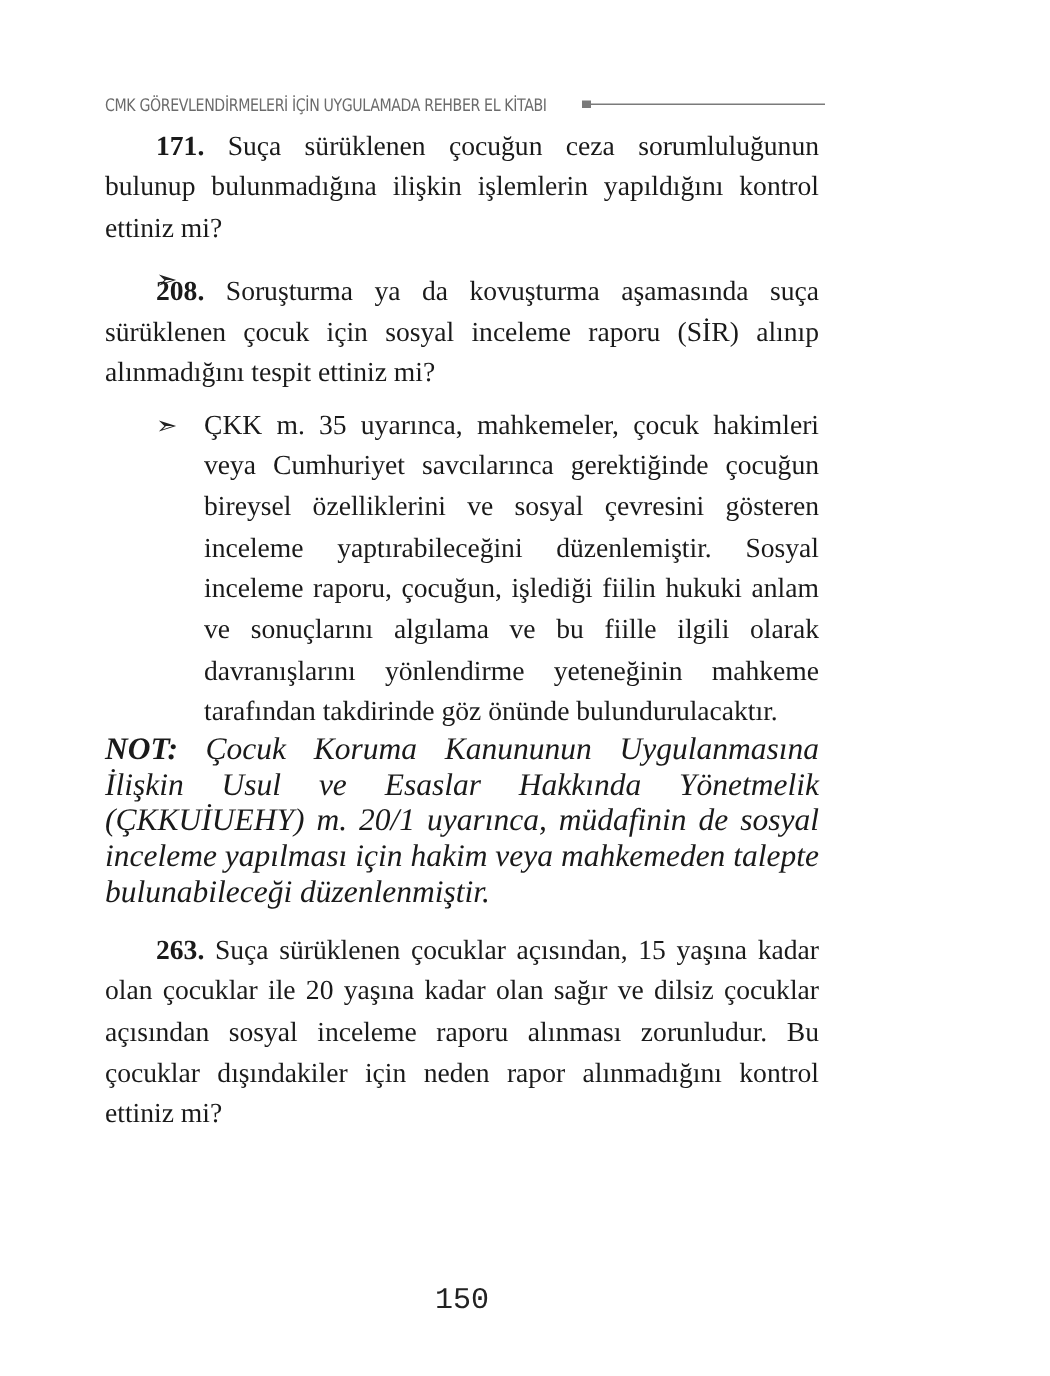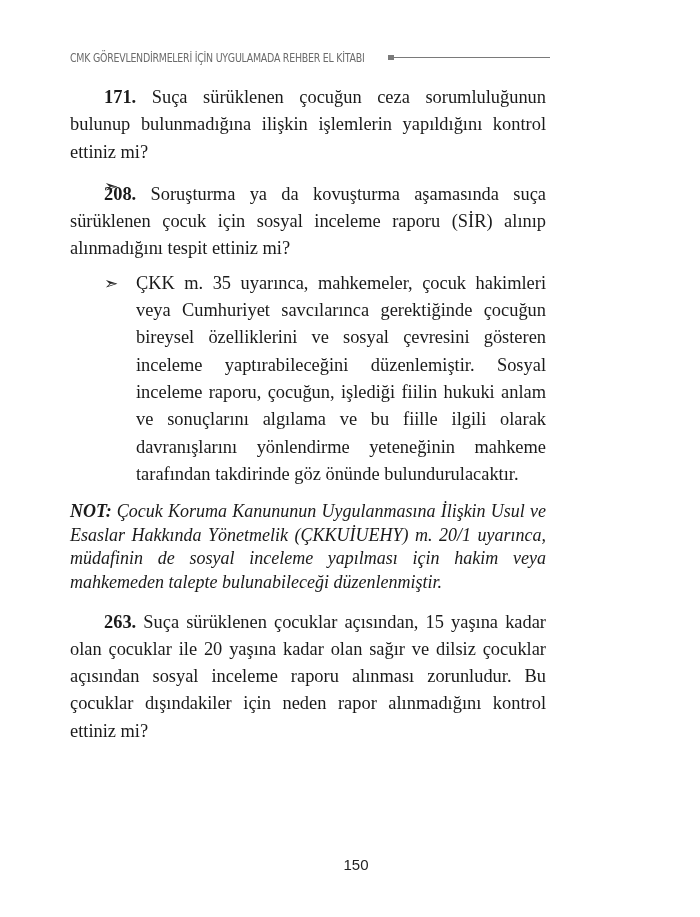--- a/index.html
+++ b/index.html
@@ -1,44 +1,44 @@
 <!DOCTYPE html>
 <html><head>
 <meta charset="utf-8">
 <style>
   html, body { margin: 0; padding: 0; background: #ffffff; }
   body { width: 700px; height: 917px; position: relative; overflow: hidden; }
   .header {
-    position: absolute; left: 70px; top: 50px; width: 480px; height: 16px;
+    position: absolute; left: 70px; top: 62px; width: 480px; height: 16px;
     display: flex; align-items: center;
   }
   .header-title {
     font-family: "DejaVu Sans", sans-serif; font-size: 11.5px; color: #6b6b6b;
     letter-spacing: -0.3px; white-space: nowrap; transform: scaleX(0.82); transform-origin: left center;
     display: inline-block; font-weight: normal;
   }
   .header-rule { position: absolute; left: 318px; right: 0; top: 7px; height: 1px; background: #7a7a7a; }
   .header-square { position: absolute; left: 318px; top: 5px; width: 6px; height: 5px; background: #7a7a7a; }
   .content {
     position: absolute; left: 70px; top: 84px; width: 476px;
     font-family: "Liberation Serif", serif; font-size: 18.4px; line-height: 27.3px; color: #1a1a1a;
   }
   p { margin: 0; text-align: justify; }
   .question { text-indent: 34px; }
   .question .num { font-weight: bold; }
   .bullet { position: relative; padding-left: 66px; margin-top: 7px; }
   .arrow { position: absolute; left: 34px; top: 0; font-size: 17px; color: #222; }
   .gap { height: 8px; }
   .note {
-    font-style: italic; font-size: 18px; line-height: 23.6px; margin-top: 12px; text-align: justify;
+    font-style: italic; font-size: 21px; line-height: 23.6px; text-align: justify;
   }
   .note .label { font-weight: bold; }
   .page-number {
     position: absolute; left: 0; width: 616px; top: 856px; text-align: center;
-    font-family: Liberation Sans, sans-serif; font-size: 15px; color: #222; padding-left: 48px;
+    font-family: Liberation Mono, monospace; font-size: 20px; color: #222;
   }
 </style>
 </head>
 <body>
 
 <div class="header">
   <span class="header-title">CMK GÖREVLENDİRMELERİ İÇİN UYGULAMADA REHBER EL KİTABI</span>
   <span class="header-square"></span>
   <span class="header-rule"></span>
 </div>

